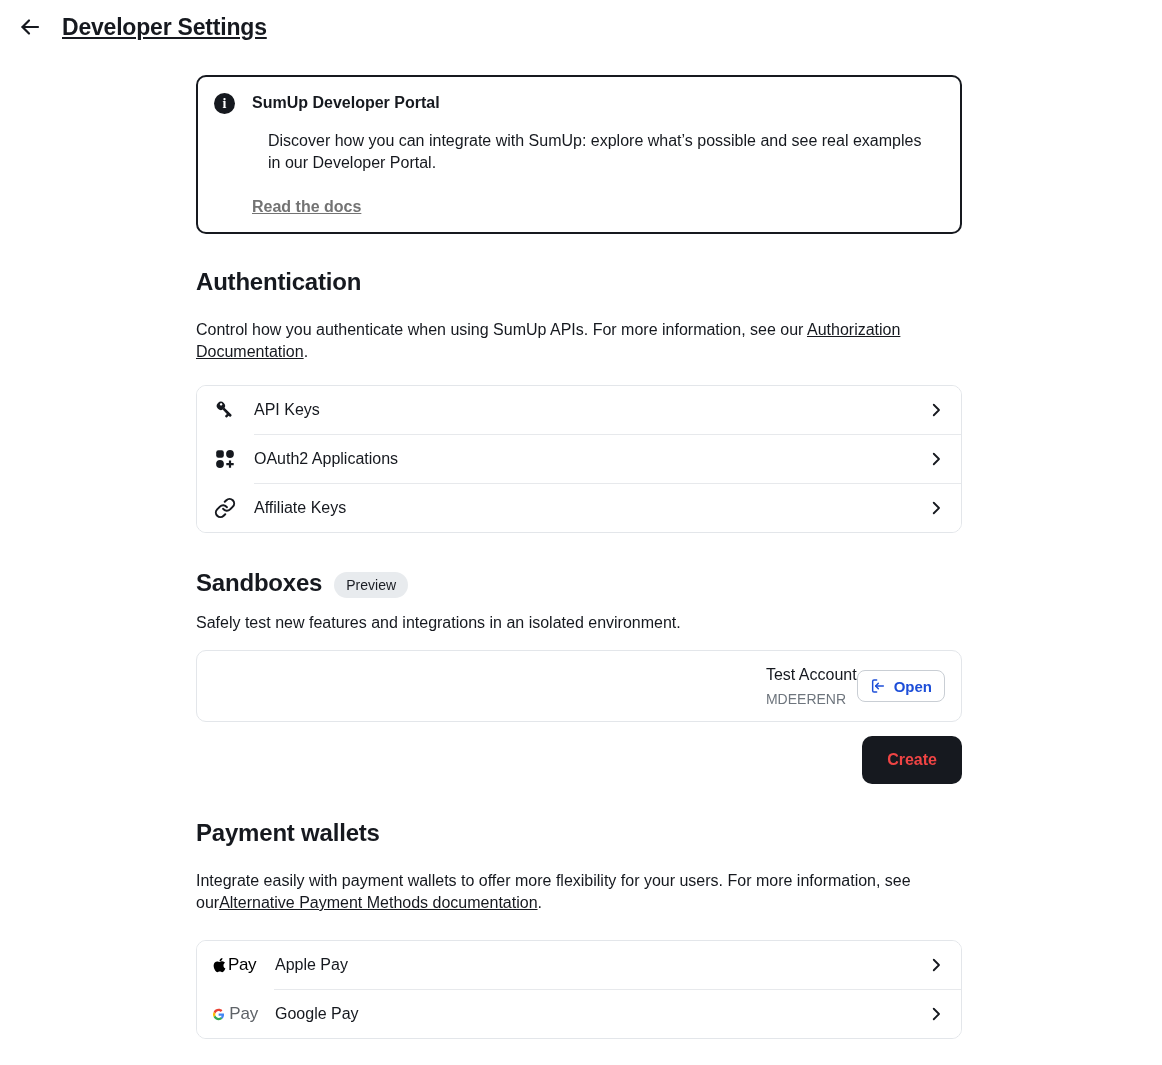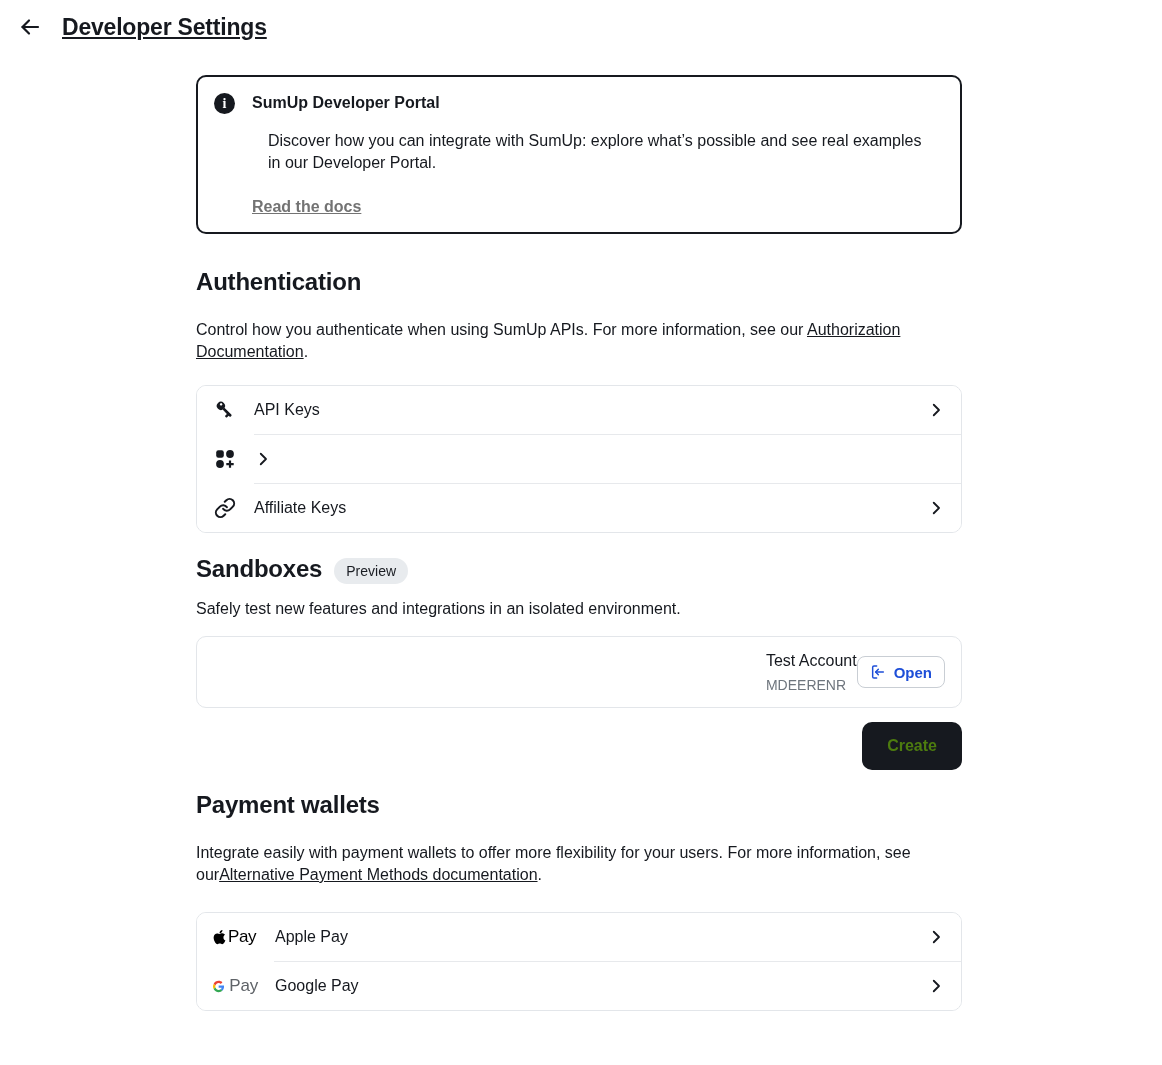--- a/index.html
+++ b/index.html
@@ -92,21 +92,21 @@
 
   
   .section-heading {
     font-size: 24px;
     font-weight: 700;
     letter-spacing: -0.2px;
     margin: 0;
     line-height: 30px;
   }
   .mt-33 { margin-top: 33px; }
-  .mt-32 { margin-top: 20px; }
+  .mt-32 { margin-top: 34px; }
   .section-desc {
     font-size: 16px;
     line-height: 22px;
     margin: 22px 0 0 0;
   }
   .mt-14 { margin-top: 14px !important; }
   .inline-link {
     color: #16191f;
     text-decoration: underline;
     cursor: pointer;
@@ -193,21 +193,21 @@
     font-family: "Liberation Sans", sans-serif;
     font-size: 15px;
     font-weight: 700;
     color: #1d4ed8;
     cursor: pointer;
   }
   .open-btn svg { display: block; }
   .create-row { display: flex; justify-content: flex-end; margin-top: 14px; }
   .create-btn {
     background: #16191f;
-    color: #4d7c0f;
+    color: #ef4444;
     border: none;
     border-radius: 10px;
     height: 48px;
     padding: 0 25px;
     font-family: "Liberation Sans", sans-serif;
     font-size: 16px;
     font-weight: 700;
     cursor: pointer;
   }
 
@@ -282,20 +282,21 @@
     <div class="divider"></div>
     <div class="list-row">
       <span class="row-icon">
         <svg width="24" height="24" viewBox="0 0 24 24" fill="currentColor">
           <rect x="3.2" y="3.2" width="7.6" height="7.6" rx="2.2"></rect>
           <circle cx="17" cy="7" r="3.9"></circle>
           <circle cx="7" cy="17" r="3.9"></circle>
           <path d="M15.9 13.4h2.2V16h2.6v2.2h-2.6v2.6h-2.2v-2.6h-2.6V16h2.6z"></path>
         </svg>
       </span>
+      <span class="row-label">OAuth2 Applications</span>
       <span class="chevron">
         <svg width="18" height="18" viewBox="0 0 24 24" fill="none" stroke="currentColor" stroke-width="2.4" stroke-linecap="round" stroke-linejoin="round">
           <polyline points="9 5 16 12 9 19"></polyline>
         </svg>
       </span>
     </div>
     <div class="divider"></div>
     <div class="list-row">
       <span class="row-icon">
         <svg width="22" height="22" viewBox="0 0 24 24" fill="none" stroke="currentColor" stroke-width="2.2" stroke-linecap="round" stroke-linejoin="round">

